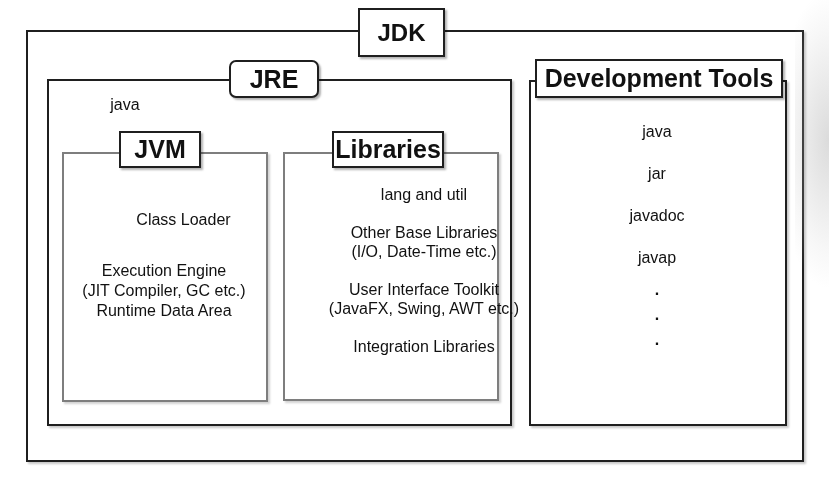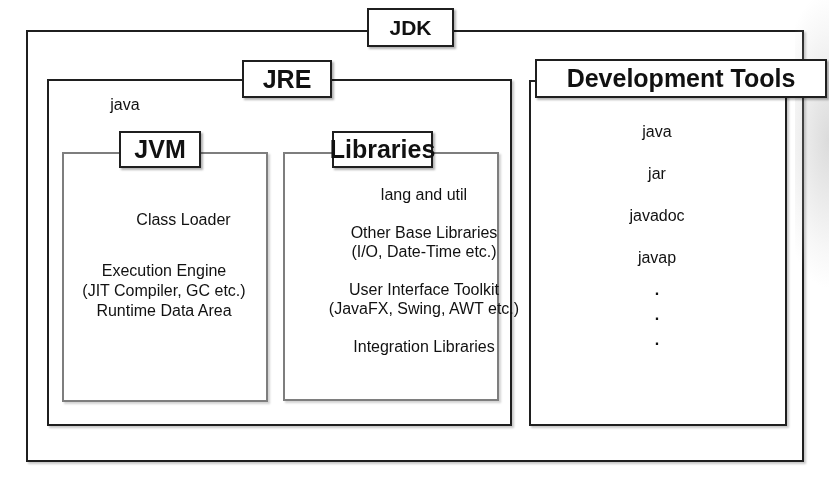--- a/index.html
+++ b/index.html
@@ -89,26 +89,26 @@
   }
 </style>
 </head>
 <body>
 
 <div class="stage">
 
   <div class="edge-shade"></div>
 
   <div class="container-box border-dark" style="left:26px; top:30px; width:778px; height:432px;"></div>
-  <div class="label-box" style="left:367px; top:8px; width:87px; height:39px; font-size:21px;">
+  <div class="label-box" style="left:358px; top:8px; width:87px; height:49px; font-size:24px;">
     <span>JDK</span>
   </div>
 
   <div class="container-box border-dark" style="left:47px; top:79px; width:465px; height:347px;"></div>
-  <div class="label-box" style="left:242px; top:60px; width:90px; height:38px;">
+  <div class="label-box" style="left:229px; top:60px; width:90px; height:38px;border-radius:7px;">
     <span>JRE</span>
   </div>
 
   <div class="java-float">java</div>
 
   <div class="container-box border-gray" style="left:62px; top:152px; width:206px; height:250px;"></div>
   <div class="label-box" style="left:119px; top:131px; width:82px; height:37px;">
     <span>JVM</span>
   </div>
   <div class="content jvm-content">
@@ -118,42 +118,42 @@
     <div class="jvm-block-2">
       <div>Execution Engine</div>
       <div>(JIT Compiler, GC etc.)</div>
     </div>
     <div>
       <div>Runtime Data Area</div>
     </div>
   </div>
 
   <div class="container-box border-gray" style="left:283px; top:152px; width:216px; height:249px;"></div>
-  <div class="label-box" style="left:332px; top:131px; width:101px; height:37px;">
+  <div class="label-box" style="left:332px; top:131px; width:112px; height:37px;">
     <span>Libraries</span>
   </div>
   <div class="content lib-content">
     <div class="lib-block">
       <div>lang and util</div>
     </div>
     <div class="lib-block">
       <div>Other Base Libraries</div>
       <div>(I/O, Date-Time etc.)</div>
     </div>
     <div class="lib-block">
       <div>User Interface Toolkit</div>
       <div>(JavaFX, Swing, AWT etc.)</div>
     </div>
     <div>
       <div>Integration Libraries</div>
     </div>
   </div>
 
   <div class="container-box border-dark" style="left:529px; top:80px; width:258px; height:346px;"></div>
-  <div class="label-box" style="left:535px; top:59px; width:292px; height:39px;">
+  <div class="label-box" style="left:535px; top:59px; width:248px; height:39px;">
     <span>Development Tools</span>
   </div>
   <div class="content dev-content">
     <div class="dev-item">java</div>
     <div class="dev-item">jar</div>
     <div class="dev-item">javadoc</div>
     <div class="dev-item dev-item-last">javap</div>
     <div class="dev-dot">.</div>
     <div class="dev-dot">.</div>
     <div class="dev-dot">.</div>

